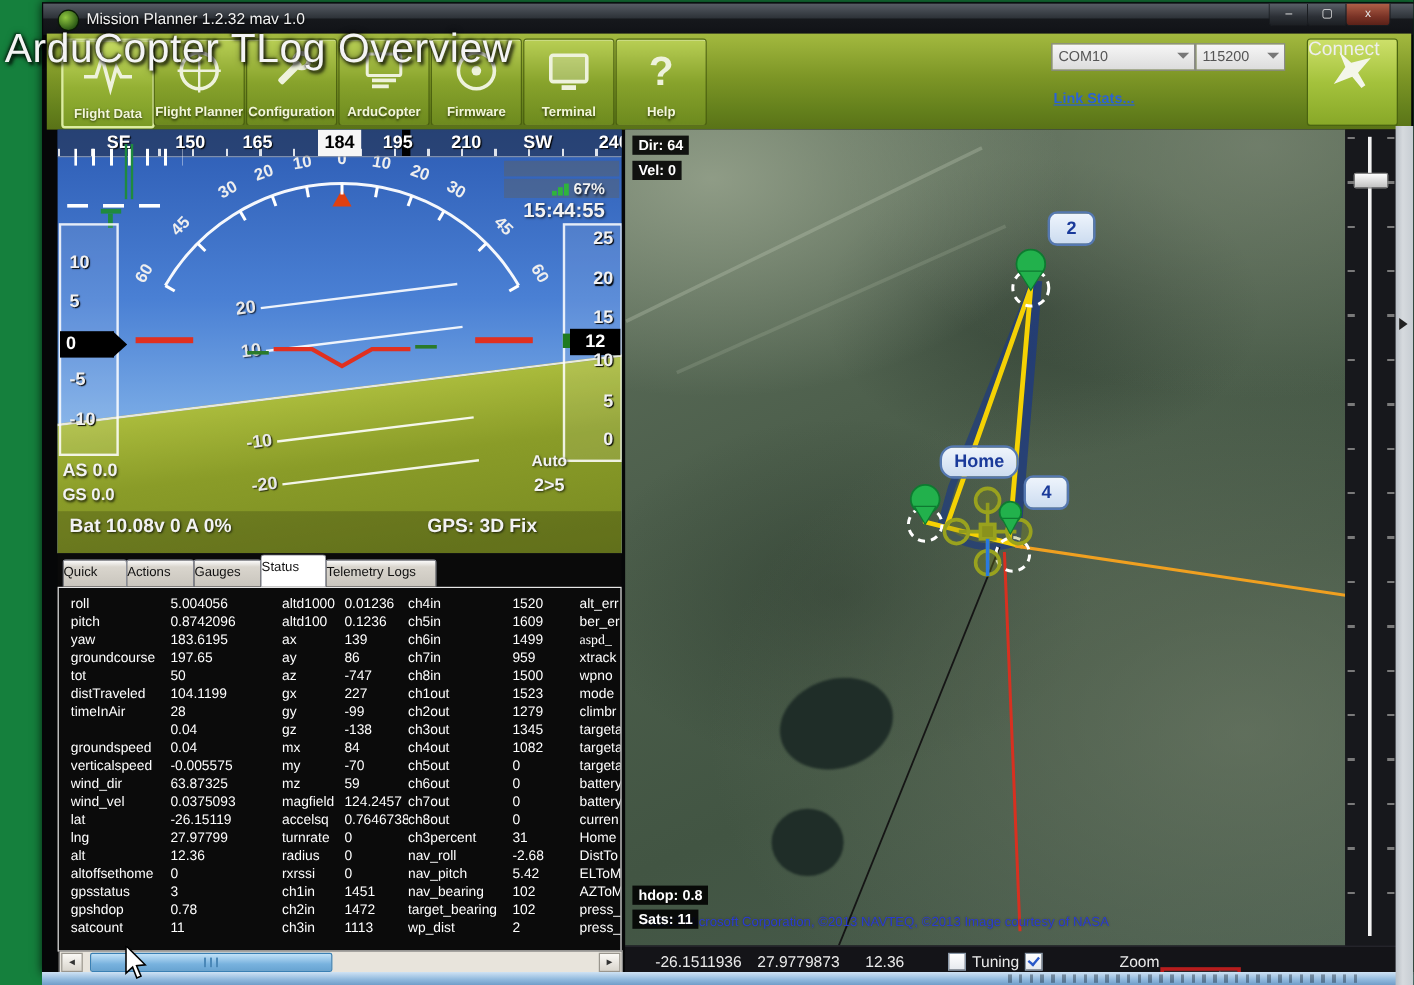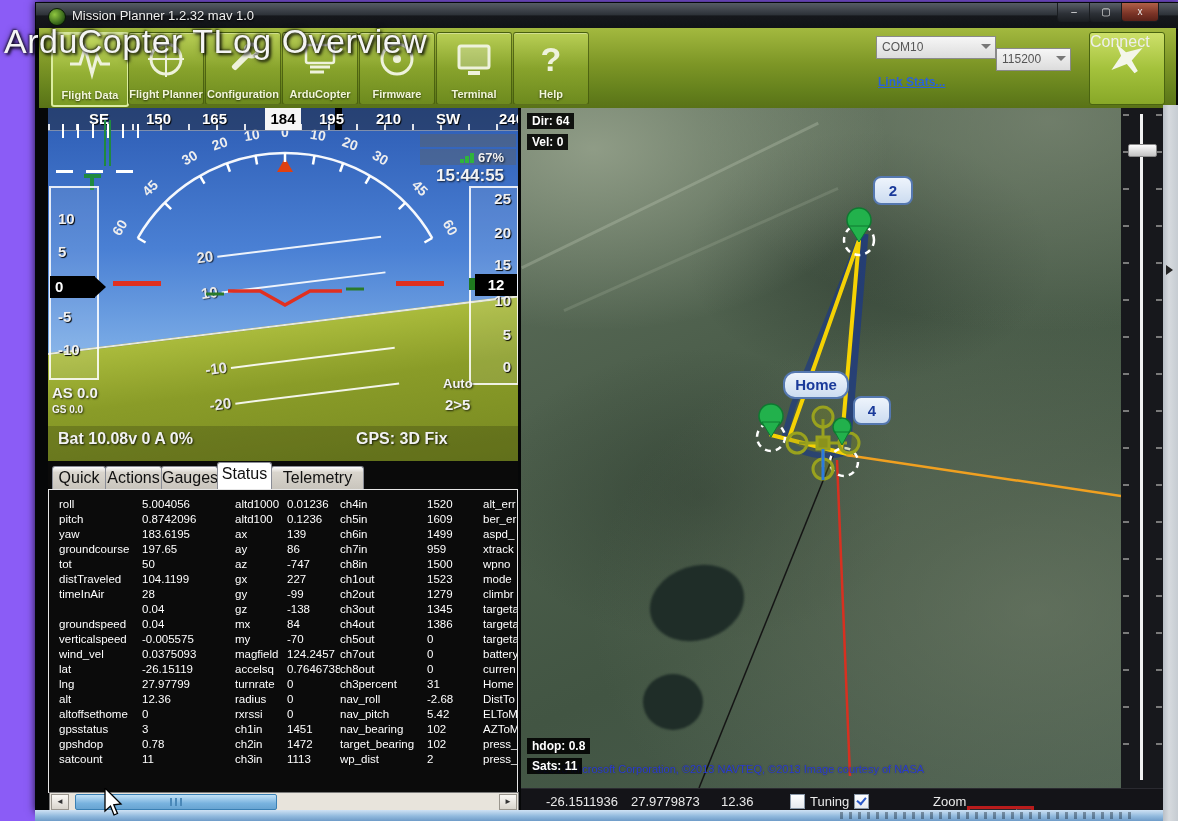--- a/index.html
+++ b/index.html
@@ -1,16 +1,16 @@
 <!DOCTYPE html>
 <html><head>
 <meta charset="utf-8">
 <style>
   html,body{margin:0;padding:0;background:#101012;}
-  #stage{position:relative;width:1178px;height:821px;overflow:hidden;background:#8b5cf6;
+  #stage{position:relative;width:1178px;height:821px;overflow:hidden;background:#15803d;
          font-family:"Liberation Sans",sans-serif;color:#eee;}
   .abs{position:absolute;}
   
   #win{left:35px;top:2px;width:1143px;height:808px;background:#060708;border:1px solid #05070a;
        box-shadow:0 0 8px rgba(0,0,0,.8);}
   #titlebar{left:0;top:0;width:100%;height:26px;background:linear-gradient(180deg,#565c64 0%,#2e3339 45%,#16181c 50%,#101216 100%);}
   #title-icon{left:12px;top:5px;width:16px;height:16px;border-radius:50%;
       background:radial-gradient(circle at 35% 35%,#8fc63f,#2f5d17 70%,#122a08);border:1px solid #0a1a05;}
   #title-text{left:36px;top:5px;font-size:13px;color:#f0f0f0;text-shadow:0 1px 2px #000;}
   .winbtn{top:0;height:18px;border:1px solid #1a1d21;border-top:none;border-radius:0 0 4px 4px;
@@ -66,22 +66,22 @@
   #alt-green{position:absolute;left:-2px;top:90px;width:6px;height:12px;background:#1f7a1f;}
   .hudtxt{position:absolute;font-weight:bold;color:#f2f2f2;text-shadow:1px 1px 2px rgba(0,0,0,.75);}
   #ovl1{left:372px;top:26px;width:96px;height:13px;background:rgba(88,98,112,.55);}
   #ovl2{left:372px;top:41px;width:96px;height:16px;background:rgba(88,98,112,.5);}
   .sigbar{position:absolute;bottom:2px;width:4px;background:#2fb43c;}
   #redbar-l{left:65px;top:173px;width:48px;height:5px;background:#e03020;}
   #redbar-r{left:348px;top:173px;width:48px;height:5px;background:#e03020;}
   
   #tabstrip{left:12px;top:458px;width:470px;height:28px;background:#0a0a0a;}
   .tab{position:absolute;top:5px;height:22px;border:1px solid #8a8d96;border-bottom:none;border-radius:3px 3px 0 0;
-      background:linear-gradient(180deg,#fdfdfd,#d9d5cd 25%,#c9c5bd);color:#111;font-size:16px;
-      text-align:center;line-height:21px;}
+      background:linear-gradient(180deg,#fdfdfd,#d9d5cd 25%,#c9c5bd);color:#111;font-size:11px;
+      text-align:left;line-height:21px;}
   .tab.active{top:1px;height:26px;background:#fff;z-index:2;}
   #status-panel{left:12px;top:486px;width:468px;height:302px;background:#0b0b0b;border:1px solid #e6e6e6;overflow:hidden;}
   #status-rows{position:absolute;left:10px;top:8px;right:0;}
   .srow{height:15px;white-space:nowrap;overflow:hidden;}
   .srow span{display:inline-block;vertical-align:top;overflow:hidden;white-space:nowrap;height:15px;
       font-size:11.5px;color:#fff;}
   
   #hscroll{left:13px;top:789px;width:468px;height:17px;background:#e8e4dc;border:1px solid #7a7a7a;}
   .scroll-arrow{top:1px;width:16px;height:14px;background:linear-gradient(180deg,#fbf9f5,#d9d5cd);
       border:1px solid #9a968e;color:#333;font-size:8px;text-align:center;line-height:13px;}
@@ -207,21 +207,21 @@
         <span class="ticon">
           <svg width="44" height="40">
               <text x="22" y="32" font-size="34" font-weight="bold" fill="#eef2dc" text-anchor="middle">?</text>
             </svg></span>
         <span class="tlabel">Help</span>
       </div>
 
       <div class="abs combo" style="left:837px;top:8px;width:113px;">
         <span>COM10</span><span class="arrow"></span>
       </div>
-      <div class="abs combo" style="left:957px;top:8px;width:68px;margin-top:12px;">
+      <div class="abs combo" style="left:957px;top:8px;width:68px;">
         <span>115200</span><span class="arrow"></span>
       </div>
       <div class="abs" id="link-stats" style="left:839px;top:47px;">Link Stats...</div>
       <div class="abs" id="connect-btn" style="left:1050px;">
         <span class="ticon" style="position:absolute;left:50%;top:4px;transform:translateX(-50%);">
           <svg width="50" height="44">
               <g transform="rotate(-35 25 22)">
                 <polygon points="25,3 28,16 44,22 28,26 27,38 23,38 22,26 6,22 22,16" fill="#f4f6ea"></polygon>
               </g>
             </svg></span>
@@ -320,47 +320,48 @@
       <div class="abs" id="ovl1"></div>
       <div class="abs" id="ovl2">
         <span class="sigbar" style="left:40px;height:4px;"></span>
         <span class="sigbar" style="left:45px;height:7px;"></span>
         <span class="sigbar" style="left:50px;height:10px;"></span>
         <span class="hudtxt" style="left:58px;top:1px;font-size:13px;">67%</span>
       </div>
       <div class="abs hudtxt" style="left:388px;top:58px;font-size:17px;">15:44:55</div>
 
       <div class="abs hudtxt" style="left:4px;top:276px;font-size:15px;">AS 0.0</div>
-      <div class="abs hudtxt" style="left:4px;top:296px;font-size:10px;">GS 0.0</div>
+      <div class="abs hudtxt" style="left:4px;top:296px;font-size:14px;">GS 0.0</div>
       <div class="abs hudtxt" style="left:395px;top:268px;font-size:13px;">Auto</div>
       <div class="abs hudtxt" style="left:397px;top:288px;font-size:15px;">2&gt;5</div>
       <div class="abs hudtxt" style="left:10px;top:322px;font-size:16px;">Bat 10.08v 0 A 0%</div>
       <div class="abs hudtxt" style="left:308px;top:322px;font-size:16px;">GPS: 3D Fix</div>
     </div>
 
     <div class="abs" id="tabstrip">
       <div class="tab" style="left:4px;width:52px;">Quick</div>
       <div class="tab" style="left:57px;width:55px;">Actions</div>
       <div class="tab" style="left:113px;width:55px;">Gauges</div>
       <div class="tab active" style="left:169px;width:53px;">Status</div>
       <div class="tab" style="left:223px;width:91px;">Telemetry Logs</div>
     </div>
 
     <div class="abs" id="status-panel">
       <div id="status-rows">
           <div class="srow"><span style="width: 83px;">roll</span><span style="width: 93px;">5.004056</span><span style="width: 52px;">altd1000</span><span style="width: 53px;">0.01236</span><span style="width: 87px;">ch4in</span><span style="width: 56px;">1520</span><span style="width: 36px;">alt_err</span></div>
           <div class="srow"><span style="width: 83px;">pitch</span><span style="width: 93px;">0.8742096</span><span style="width: 52px;">altd100</span><span style="width: 53px;">0.1236</span><span style="width: 87px;">ch5in</span><span style="width: 56px;">1609</span><span style="width: 36px;">ber_er</span></div>
-          <div class="srow"><span style="width: 83px;">yaw</span><span style="width: 93px;">183.6195</span><span style="width: 52px;">ax</span><span style="width: 53px;">139</span><span style="width: 87px;">ch6in</span><span style="width: 56px;">1499</span><span style="width: 36px;">aspd_</span></div>
+          <div class="srow"><span style="width: 83px;">yaw</span><span style="width: 93px;">183.6195</span><span style="width: 52px;">ax</span><span style="width: 53px;">139</span><span style="width: 87px;">ch6in</span><span style="width: 56px;">1499</span><span style="width: 36px; font-family: Liberation Serif, serif;">aspd_</span></div>
           <div class="srow"><span style="width: 83px;">groundcourse</span><span style="width: 93px;">197.65</span><span style="width: 52px;">ay</span><span style="width: 53px;">86</span><span style="width: 87px;">ch7in</span><span style="width: 56px;">959</span><span style="width: 36px;">xtrack</span></div>
           <div class="srow"><span style="width: 83px;">tot</span><span style="width: 93px;">50</span><span style="width: 52px;">az</span><span style="width: 53px;">-747</span><span style="width: 87px;">ch8in</span><span style="width: 56px;">1500</span><span style="width: 36px;">wpno</span></div>
           <div class="srow"><span style="width: 83px;">distTraveled</span><span style="width: 93px;">104.1199</span><span style="width: 52px;">gx</span><span style="width: 53px;">227</span><span style="width: 87px;">ch1out</span><span style="width: 56px;">1523</span><span style="width: 36px;">mode</span></div>
           <div class="srow"><span style="width: 83px;">timeInAir</span><span style="width: 93px;">28</span><span style="width: 52px;">gy</span><span style="width: 53px;">-99</span><span style="width: 87px;">ch2out</span><span style="width: 56px;">1279</span><span style="width: 36px;">climbr</span></div>
           <div class="srow"><span style="width: 83px; margin-top: 29px;">airspeed</span><span style="width: 93px;">0.04</span><span style="width: 52px;">gz</span><span style="width: 53px;">-138</span><span style="width: 87px;">ch3out</span><span style="width: 56px;">1345</span><span style="width: 36px;">targeta</span></div>
-          <div class="srow"><span style="width: 83px;">groundspeed</span><span style="width: 93px;">0.04</span><span style="width: 52px;">mx</span><span style="width: 53px;">84</span><span style="width: 87px;">ch4out</span><span style="width: 56px;">1386</span><span style="width: 36px;">targeta</span></div>
+          <div class="srow"><span style="width: 83px;">groundspeed</span><span style="width: 93px;">0.04</span><span style="width: 52px;">mx</span><span style="width: 53px;">84</span><span style="width: 87px;">ch4out</span><span style="width: 56px;">1082</span><span style="width: 36px;">targeta</span></div>
           <div class="srow"><span style="width: 83px;">verticalspeed</span><span style="width: 93px;">-0.005575</span><span style="width: 52px;">my</span><span style="width: 53px;">-70</span><span style="width: 87px;">ch5out</span><span style="width: 56px;">0</span><span style="width: 36px;">targeta</span></div>
+          <div class="srow"><span style="width: 83px;">wind_dir</span><span style="width: 93px;">63.87325</span><span style="width: 52px;">mz</span><span style="width: 53px;">59</span><span style="width: 87px;">ch6out</span><span style="width: 56px;">0</span><span style="width: 36px;">battery</span></div>
           <div class="srow"><span style="width: 83px;">wind_vel</span><span style="width: 93px;">0.0375093</span><span style="width: 52px;">magfield</span><span style="width: 53px;">124.2457</span><span style="width: 87px;">ch7out</span><span style="width: 56px;">0</span><span style="width: 36px;">battery</span></div>
           <div class="srow"><span style="width: 83px;">lat</span><span style="width: 93px;">-26.15119</span><span style="width: 52px;">accelsq</span><span style="width: 53px;">0.7646738</span><span style="width: 87px;">ch8out</span><span style="width: 56px;">0</span><span style="width: 36px;">curren</span></div>
           <div class="srow"><span style="width: 83px;">lng</span><span style="width: 93px;">27.97799</span><span style="width: 52px;">turnrate</span><span style="width: 53px;">0</span><span style="width: 87px;">ch3percent</span><span style="width: 56px;">31</span><span style="width: 36px;">Home</span></div>
           <div class="srow"><span style="width: 83px;">alt</span><span style="width: 93px;">12.36</span><span style="width: 52px;">radius</span><span style="width: 53px;">0</span><span style="width: 87px;">nav_roll</span><span style="width: 56px;">-2.68</span><span style="width: 36px;">DistTo</span></div>
           <div class="srow"><span style="width: 83px;">altoffsethome</span><span style="width: 93px;">0</span><span style="width: 52px;">rxrssi</span><span style="width: 53px;">0</span><span style="width: 87px;">nav_pitch</span><span style="width: 56px;">5.42</span><span style="width: 36px;">ELToM</span></div>
           <div class="srow"><span style="width: 83px;">gpsstatus</span><span style="width: 93px;">3</span><span style="width: 52px;">ch1in</span><span style="width: 53px;">1451</span><span style="width: 87px;">nav_bearing</span><span style="width: 56px;">102</span><span style="width: 36px;">AZToM</span></div>
           <div class="srow"><span style="width: 83px;">gpshdop</span><span style="width: 93px;">0.78</span><span style="width: 52px;">ch2in</span><span style="width: 53px;">1472</span><span style="width: 87px;">target_bearing</span><span style="width: 56px;">102</span><span style="width: 36px;">press_</span></div>
           <div class="srow"><span style="width: 83px;">satcount</span><span style="width: 93px;">11</span><span style="width: 52px;">ch3in</span><span style="width: 53px;">1113</span><span style="width: 87px;">wp_dist</span><span style="width: 56px;">2</span><span style="width: 36px;">press_</span></div>
         </div>
     </div>

